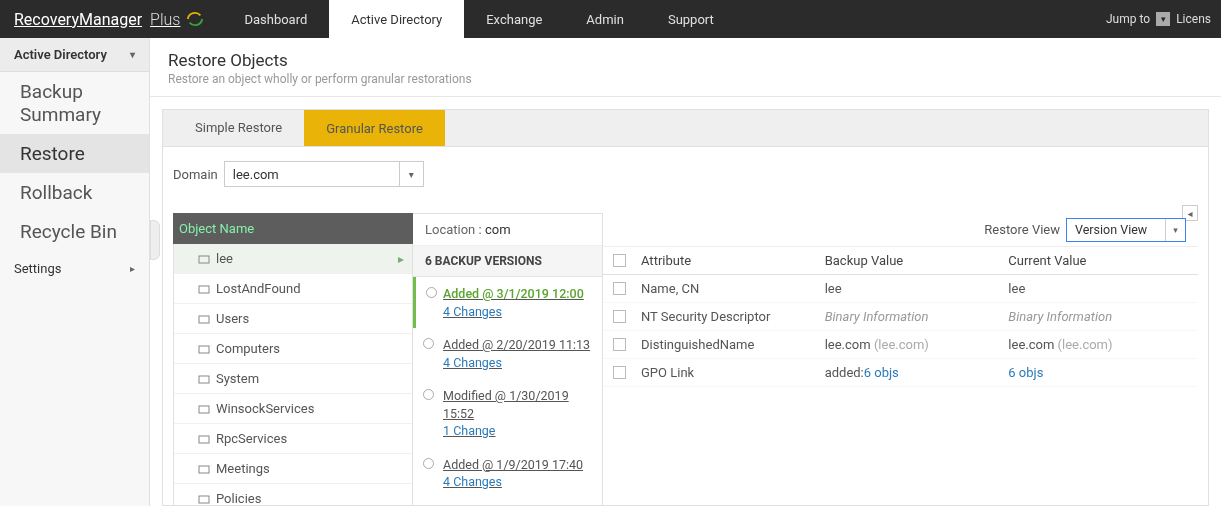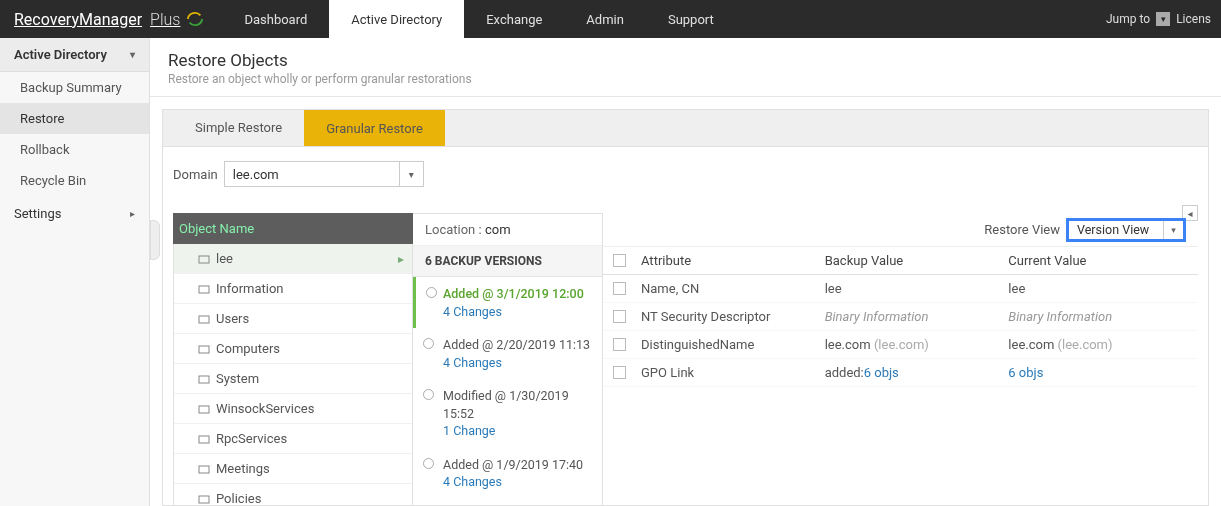--- a/index.html
+++ b/index.html
@@ -14,21 +14,21 @@
   .topnav { display: flex; height: 100%; }
   .topnav-item { padding: 17px 22px; display: flex; align-items: center; color: #e0e0e0; font-size: 13px; cursor: pointer; }
   .topnav-item.active { background: #fff; color: #333; }
   .top-right { position: absolute; right: 8px; top: 0; height: 38px; display: flex; align-items: center; color: #ddd; font-size: 12px; gap: 6px; padding-right: 2px; }
   .dropdown-sq { width: 14px; height: 14px; background: #aaa; display: inline-flex; align-items:center; justify-content:center; color:#222; font-size:9px; }
 
   .main { display: flex; height: calc(100% - 38px); }
 
   .sidebar { width: 150px; background: #f7f7f7; border-right: 1px solid #e0e0e0; }
   .side-section { background: #ececec; padding: 9px 14px; font-weight: 600; color: #333; display: flex; align-items: center; justify-content: space-between; border-bottom: 1px solid #ddd; }
-  .side-item { padding: 8px 14px 8px 20px; color: #555; cursor: pointer; font-size: 13px; }
+  .side-item { padding: 8px 14px 8px 20px; color: #555; cursor: pointer; font-size: 19px; }
   .side-item.active { background: #e4e4e4; color: #333; }
   .side-settings { padding: 10px 14px; color: #333; font-size: 13px; display:flex; justify-content:space-between; align-items:center; cursor:pointer; }
 
   .content { flex: 1; display: flex; flex-direction: column; overflow: hidden; }
   .page-head { padding: 12px 18px 10px; border-bottom: 1px solid #e6e6e6; }
   .page-title { font-size: 17px; color: #333; font-weight: 400; }
   .page-sub { font-size: 12px; color: #999; margin-top: 2px; }
 
   .tabbar { display: flex; background: #efefef; padding-left: 10px; margin: 0 12px; border: 1px solid #e0e0e0; border-bottom: none; }
   .tabbar-wrap { padding: 12px 0 0; }
@@ -49,29 +49,29 @@
   .tree-list { border:1px solid #e0e0e0; border-top:none; flex:1; overflow:hidden; }
   .tree-item { padding: 7px 8px 7px 24px; color:#555; font-size:13px; cursor:pointer; display:flex; align-items:center; gap:6px; border-bottom:1px solid #f0f0f0; position:relative; }
   .tree-item.sel { background:#eef3ee; }
   .tree-item.sel::after { content:'▸'; position:absolute; right:8px; color:#7a7; font-size:12px;}
   .tree-item svg { flex-shrink:0; }
 
   .version-col { width: 190px; border:1px solid #e0e0e0; border-left:none; display:flex; flex-direction:column; }
   .loc-bar { padding: 8px 12px; color:#666; font-size:13px; background:#fff; border-bottom:1px solid #eee;}
   .ver-head { background:#f5f5f5; color:#444; font-weight:700; font-size:12px; padding: 8px 12px; border-bottom:1px solid #e5e5e5;}
   .ver-list { flex:1; overflow:hidden; }
-  .ver-item { padding: 8px 10px 8px 30px; font-size:12.5px; position:relative; color:#555; line-height:1.4; cursor:pointer;}
+  .ver-item { padding: 8px 10px 8px 30px; font-size:12.5px; position:relative; color:#555; line-height:1.4; cursor:pointer;text-decoration:underline;}
   .ver-item .radio { position:absolute; left:10px; top:10px; width:11px; height:11px; border:1px solid #aaa; border-radius:50%; }
   .ver-item.active { border-left: 3px solid #6fbf4a; padding-left:27px; }
   .ver-item.active .v-title { color:#5aa52e; font-weight:500; }
   .ver-item .v-changes { color:#2a7ab9; cursor:pointer; }
 
   .attr-col { flex:1; display:flex; flex-direction:column; }
   .attr-top { display:flex; justify-content:space-between; padding: 6px 12px; border-bottom:1px solid #eee; font-size:13px; color:#555; height:34px;}
-  .rv-select { border:3px solid #3b82f6; height:24px; display:flex; align-items:center; width:120px; margin-left:6px; background:#fff;}
+  .rv-select { border:1px solid #3b82f6; height:24px; display:flex; align-items:center; width:120px; margin-left:6px; background:#fff;}
   .rv-select span { flex:1; padding:0 8px; color:#333; font-size:12.5px;}
   .rv-caret { width:20px; border-left:1px solid #ccc; text-align:center; color:#666; font-size:9px; cursor:pointer; height:100%; display:flex; align-items:center; justify-content:center;}
   .attr-table { flex:1; }
   .attr-head, .attr-row { display:grid; grid-template-columns: 32px 1fr 1fr 1fr; align-items:center; padding: 6px 6px; font-size:13px; }
   .attr-head { color:#444; border-bottom:1px solid #e0e0e0; }
   .attr-row { color:#555; border-bottom: 1px solid #f7f7f7; }
   .chk { width:13px; height:13px; border:1px solid #bbb; background:#fff; margin-left:4px; cursor:pointer; }
   .muted { color:#999; font-style:italic; }
   .lnk { color:#2a7ab9; cursor:pointer; }
   .sm-muted { color:#aaa; }
@@ -162,21 +162,21 @@
             <div class="tree-item sel">
               <svg width="12" height="12">
                   <rect x="1" y="3" width="10" height="7" fill="none" stroke="#888"></rect>
                 </svg>
               <span>lee</span>
             </div>
             <div class="tree-item">
               <svg width="12" height="12">
                   <rect x="1" y="3" width="10" height="7" fill="none" stroke="#888"></rect>
                 </svg>
-              <span>Information</span>
+              <span>LostAndFound</span>
             </div>
             <div class="tree-item">
               <svg width="12" height="12">
                   <rect x="1" y="3" width="10" height="7" fill="none" stroke="#888"></rect>
                 </svg>
               <span>Users</span>
             </div>
             <div class="tree-item">
               <svg width="12" height="12">
                   <rect x="1" y="3" width="10" height="7" fill="none" stroke="#888"></rect>

